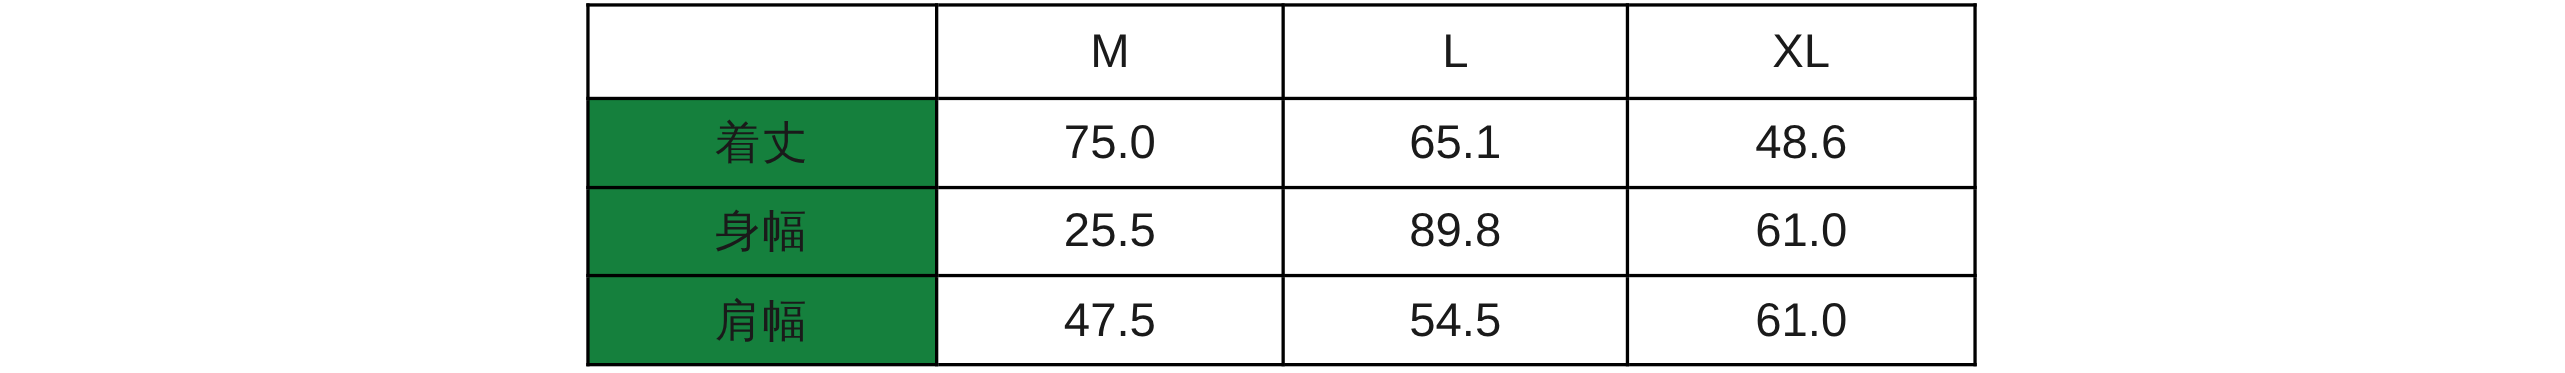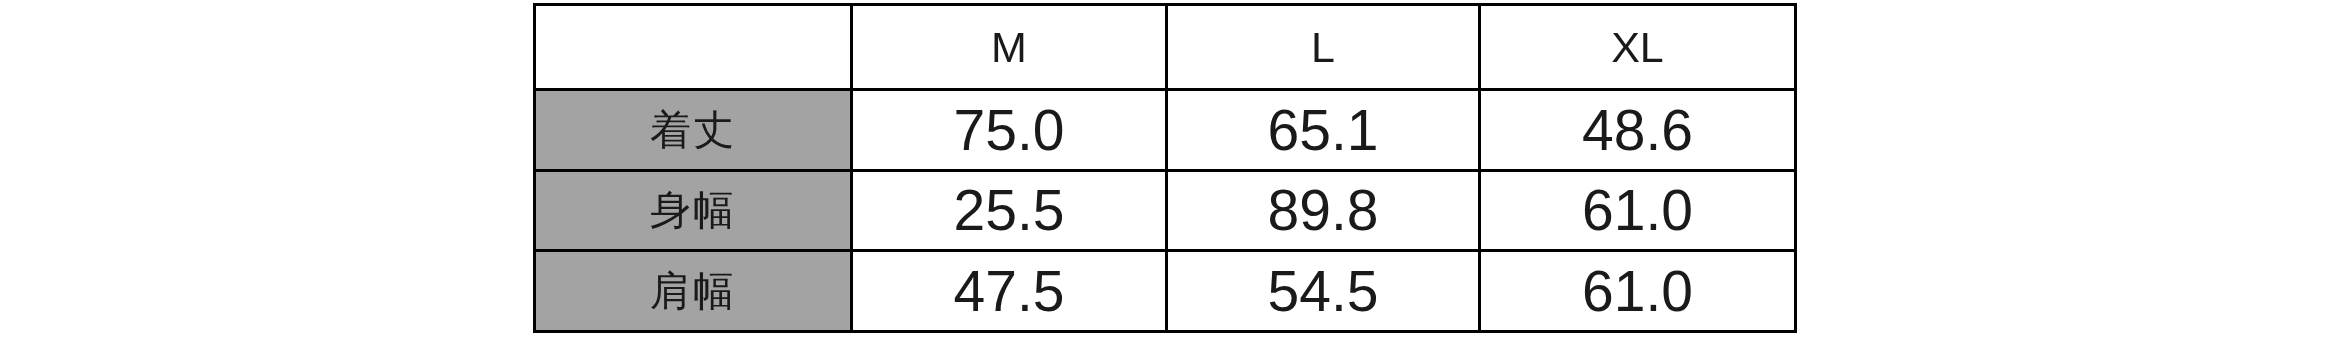--- a/index.html
+++ b/index.html
@@ -48,32 +48,32 @@
     padding: 0;
     background: #ffffff;
   }
   table.size-table tr.header-row td {
     height: 69px;
   }
   table.size-table tr.data-row td {
     height: 65px;
   }
   table.size-table td.label-cell {
-    background: #a3a3a3;
+    background: #15803d;
     font-size: 41px;
     letter-spacing: 2px;
   }
   table.size-table td.empty-corner {
     background: #ffffff;
   }
   table.size-table td.size-head {
     font-size: 43px;
   }
   table.size-table td.value-cell {
-    font-size: 57px;
+    font-size: 43px;
   }
 </style>
 </head>
 <body>
 
 <div id="page">
   <div id="size-table-wrap">
     <table class="size-table">
       <colgroup>
         <col class="c-label">

